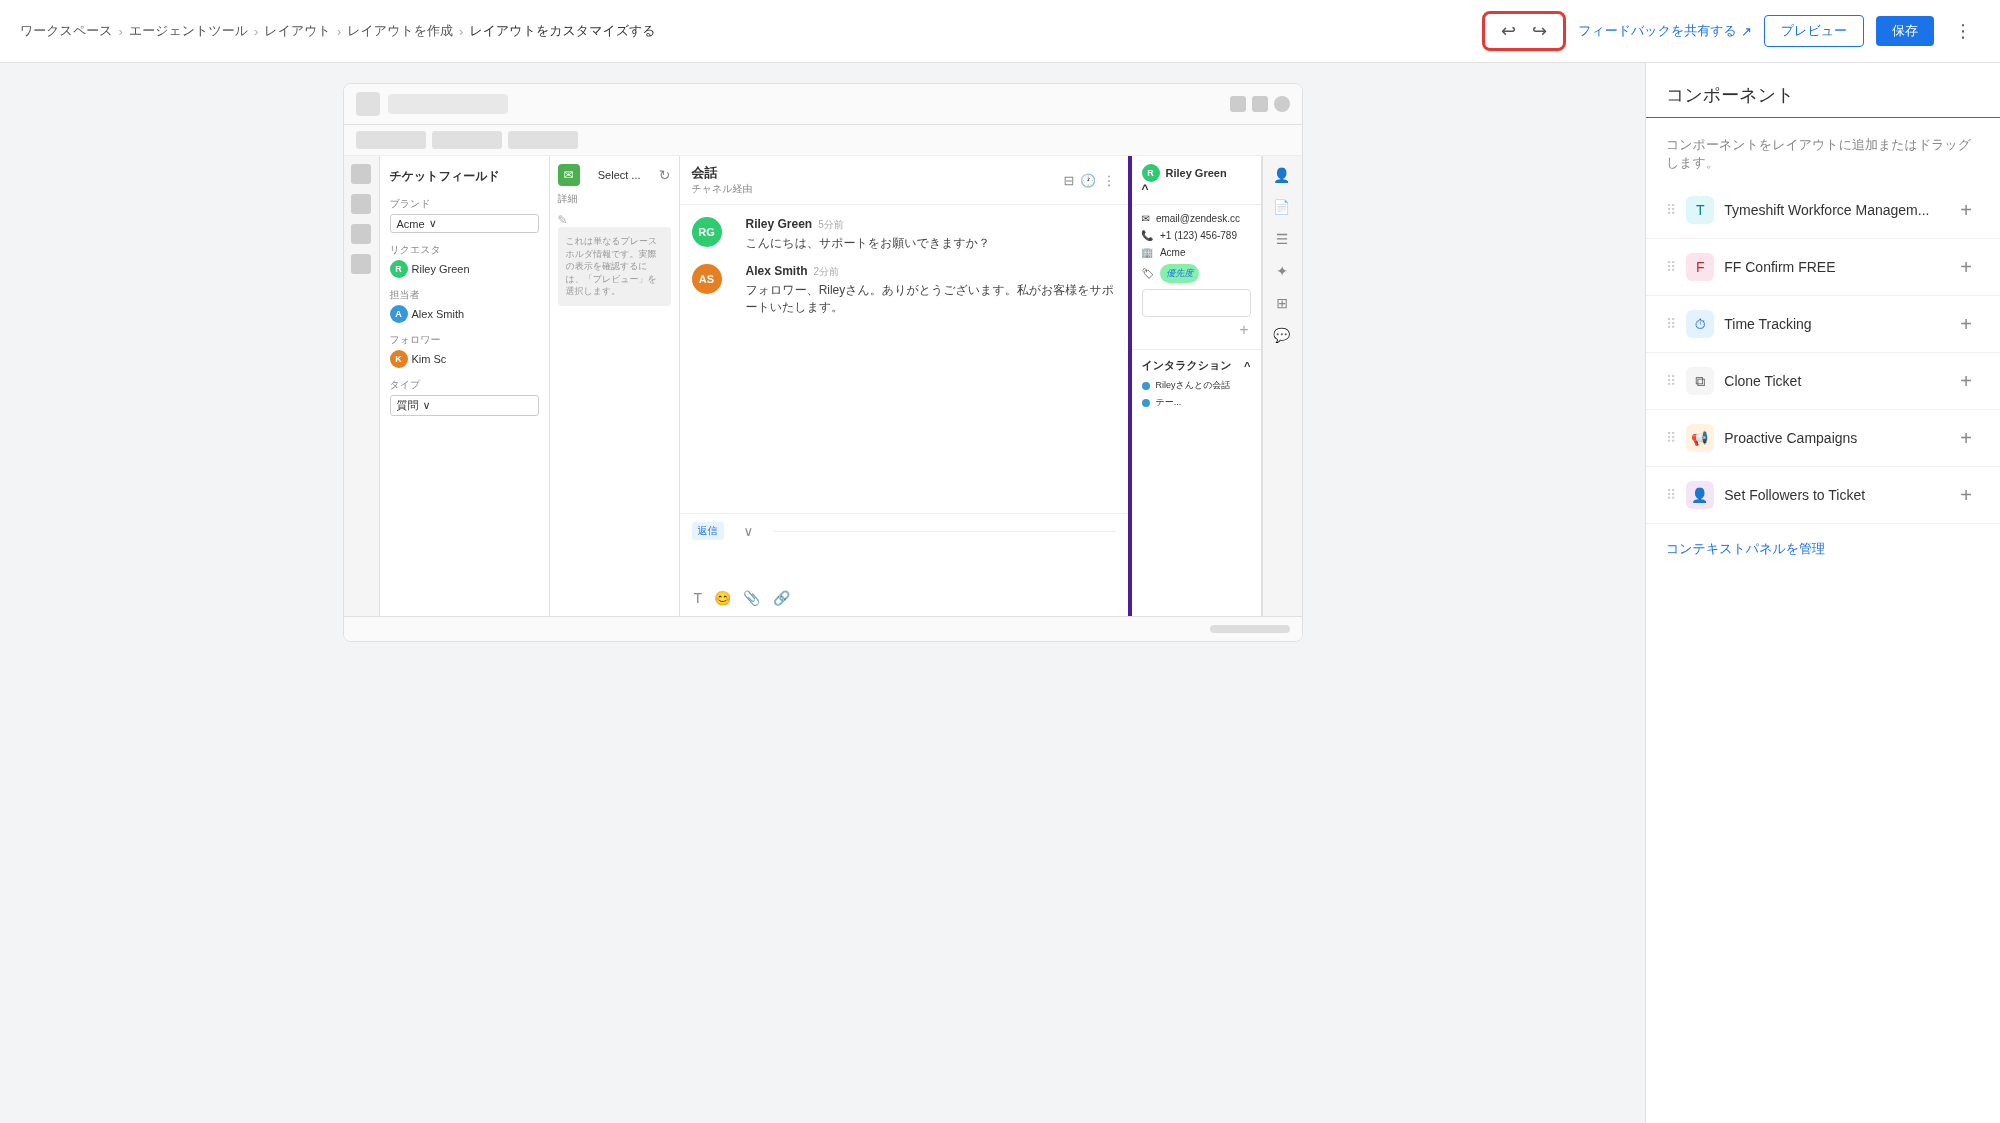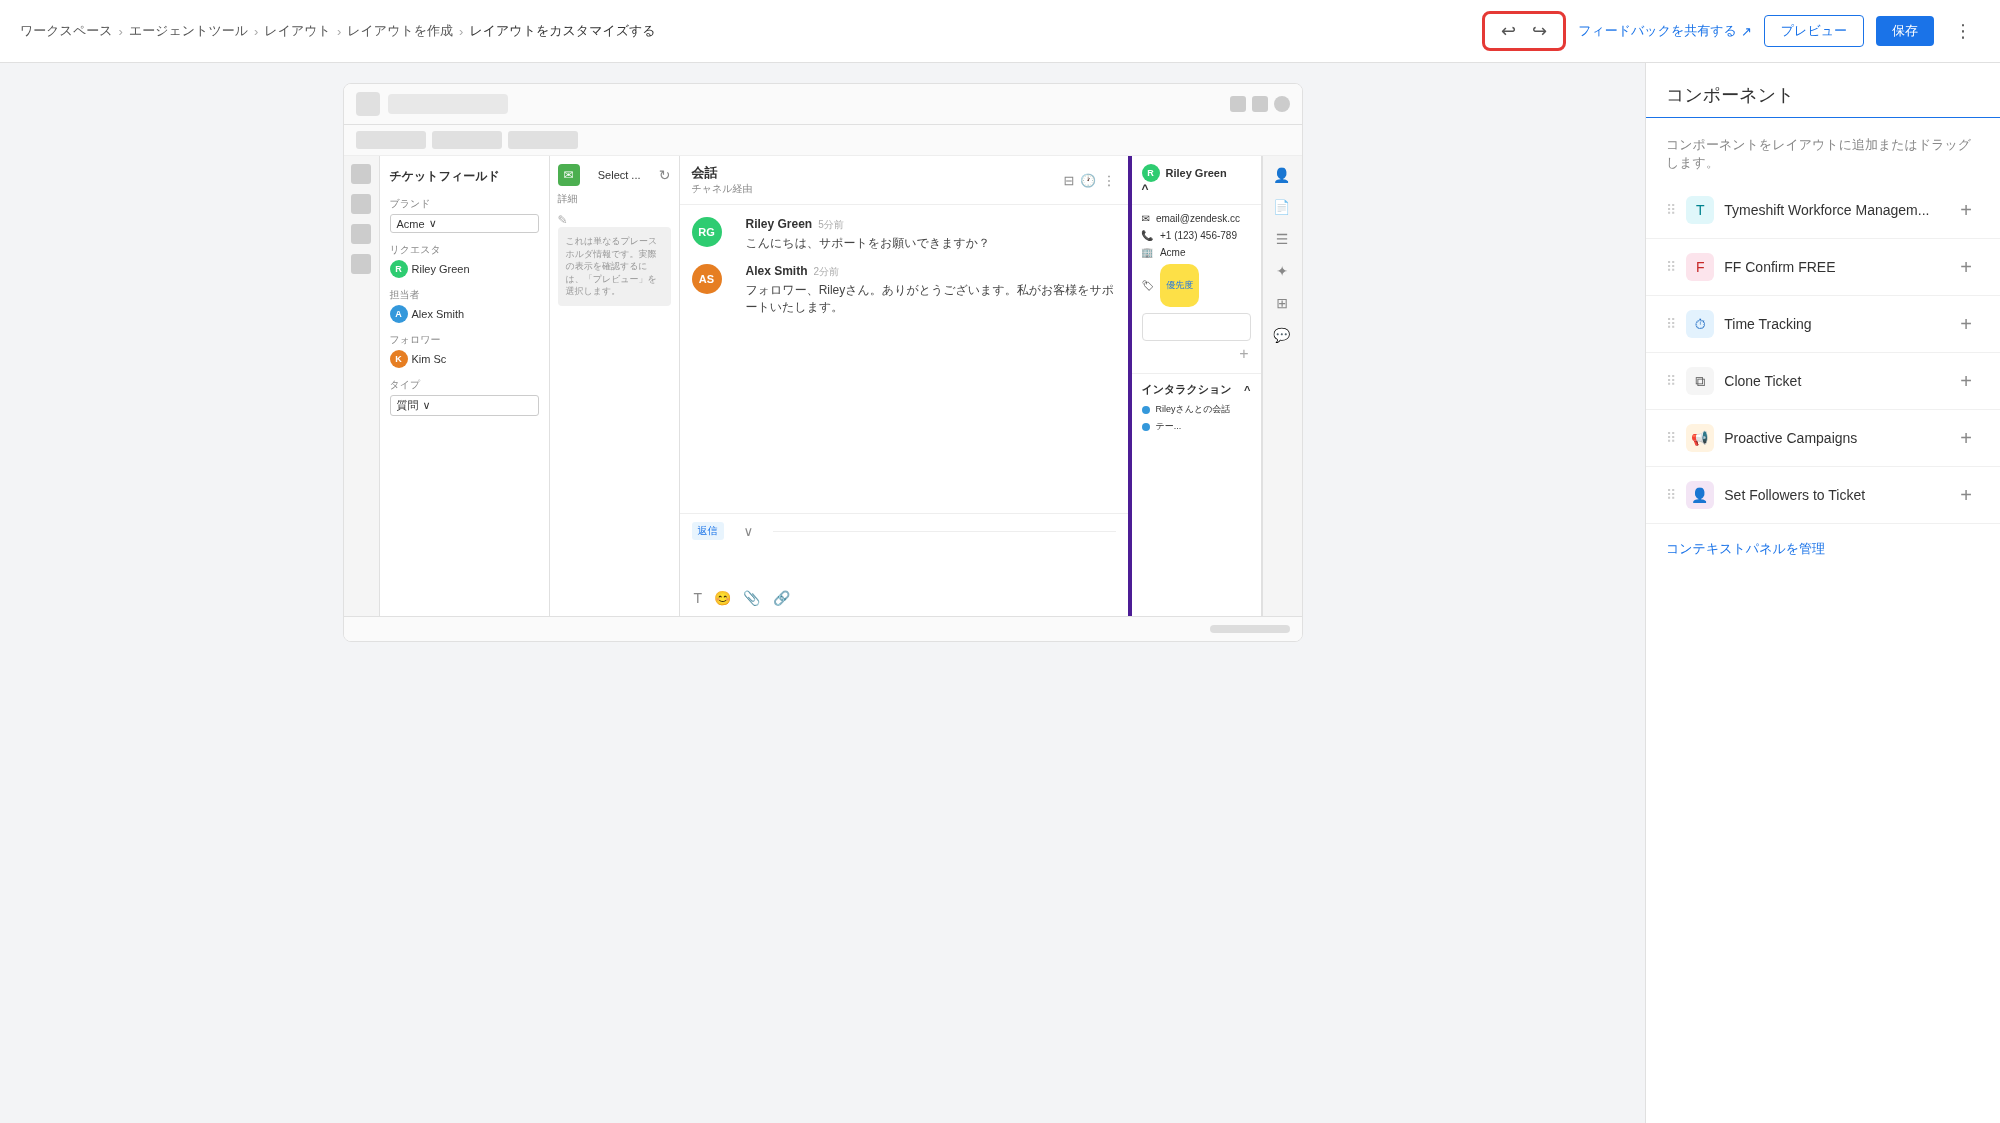--- a/index.html
+++ b/index.html
@@ -368,25 +368,26 @@
     }
     .customer-info { padding: 8px 10px; }
     .customer-row {
       display: flex;
       align-items: center;
       gap: 6px;
       margin-bottom: 6px;
     }
     .customer-value { font-size: 10px; }
     .tag-badge {
-      background: #fde047;
+      background: #86efac;
       color: #1a73e8;
       border-radius: 10px;
-      padding: 15px 6px;
+      padding: 3px 6px;
       font-size: 9px;
+      font-style: italic;
     }
     .text-input-box {
       border: 1px solid #ddd;
       border-radius: 4px;
       height: 28px;
       background: #fff;
       width: 100%;
       margin-top: 2px;
     }
     .add-btn-sm {

